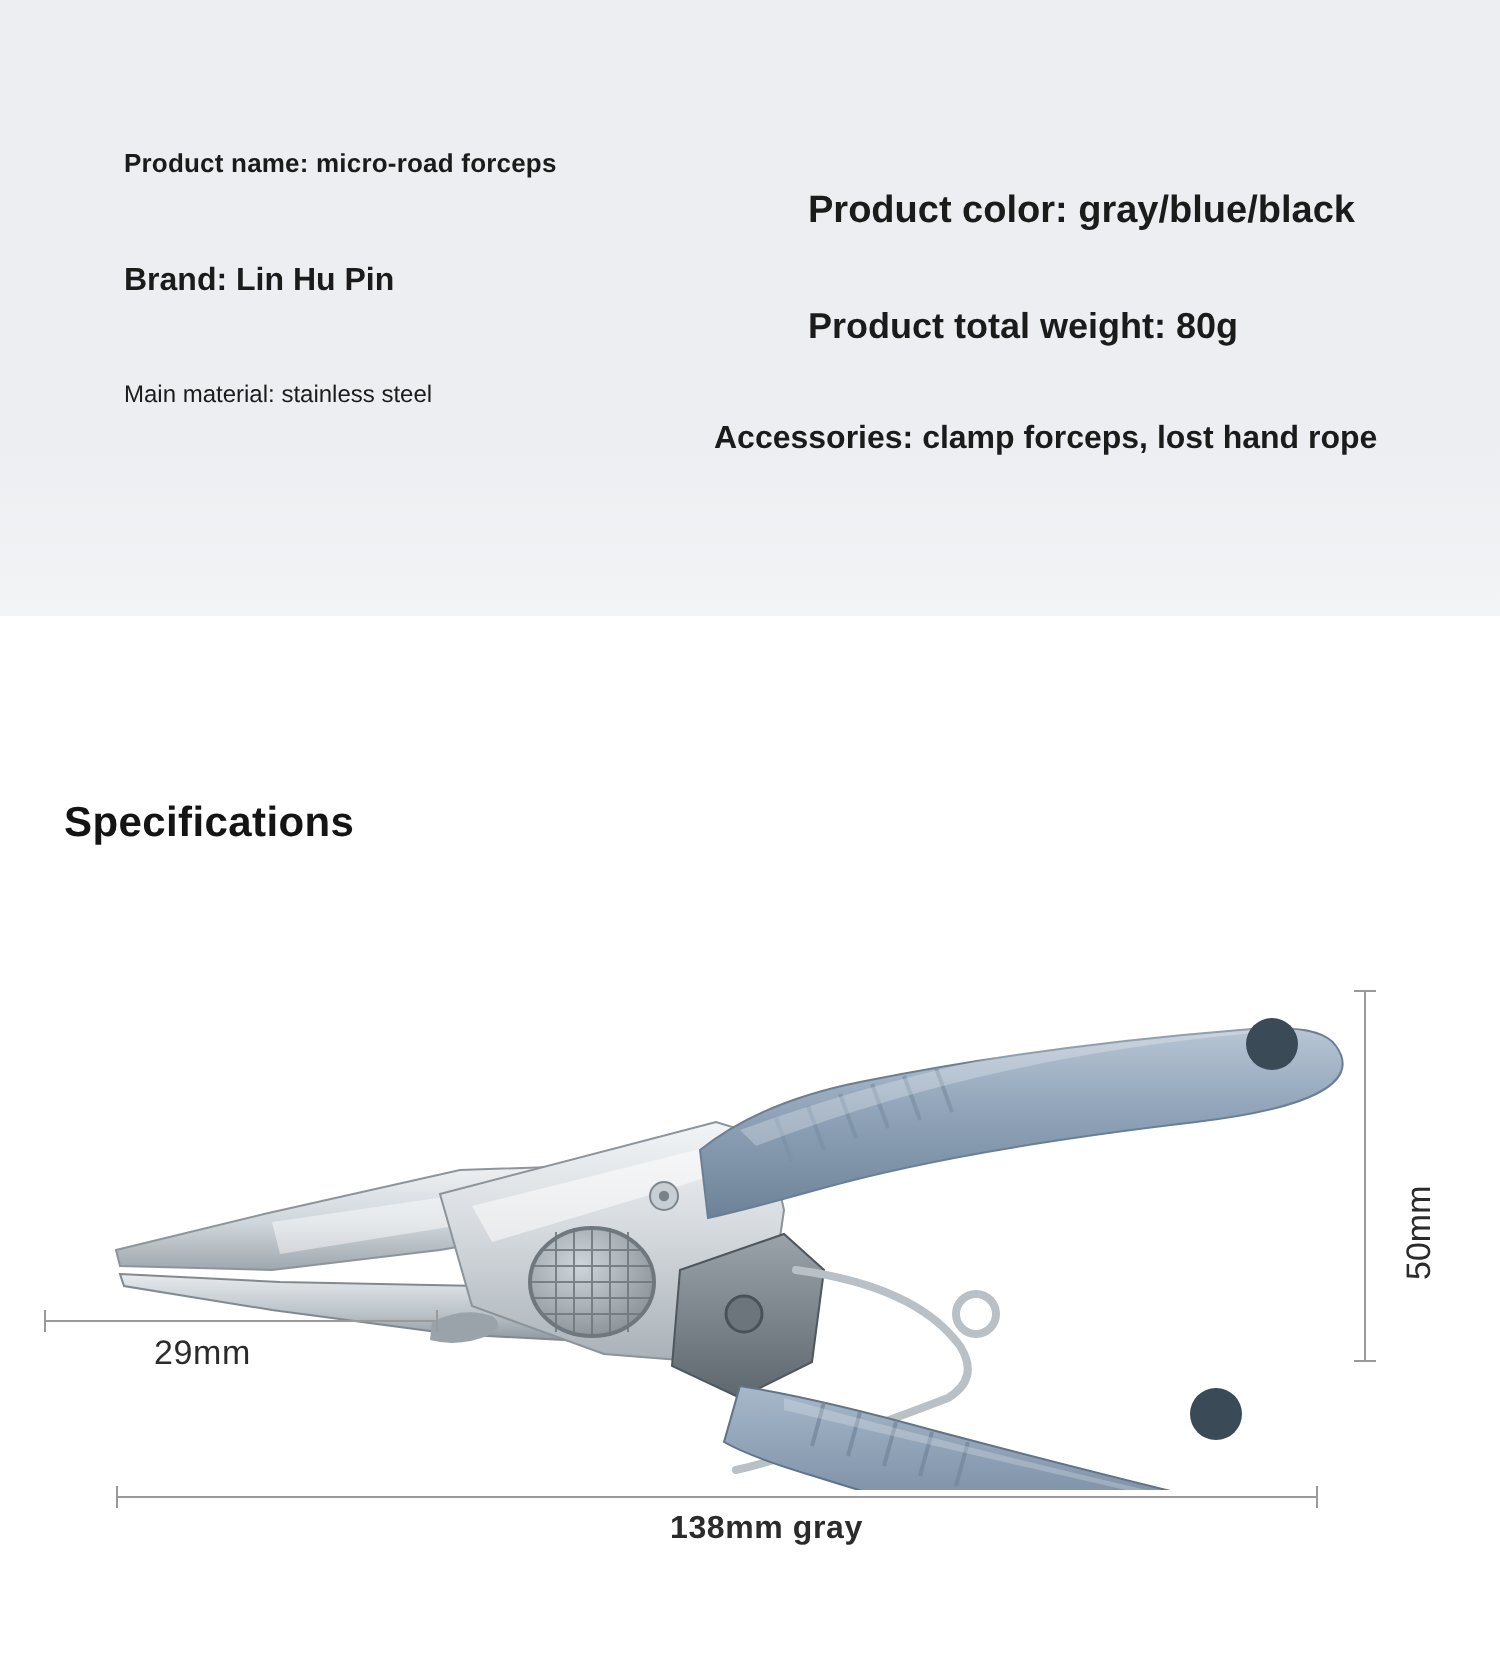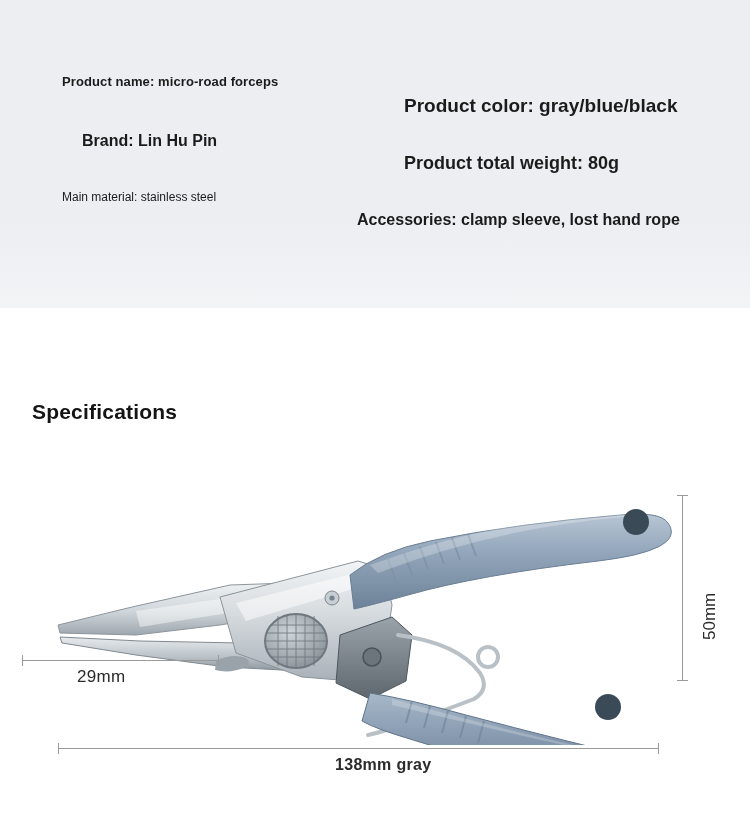--- a/index.html
+++ b/index.html
@@ -43,21 +43,21 @@
   }
   .spec-right {
     position: absolute;
     top: 0;
     color: #1b1b1b;
     white-space: nowrap;
     margin-top: 21px;
   }
   .r0 .spec-left { font-size: 13px; font-weight: 700; letter-spacing: .1px; }
   .r0 .spec-right { left: 404px; font-size: 19px; font-weight: 700; }
-  .r1 .spec-left { font-size: 16px; font-weight: 700; margin-left: 20px; }
+  .r1 .spec-left { font-size: 16px; font-weight: 700; }
   .r1 .spec-right { left: 404px; font-size: 18px; font-weight: 700; }
   .r2 .spec-left { font-size: 12px; font-weight: 400; }
   .r2 .spec-right { left: 357px; font-size: 16px; font-weight: 700; }
 
   
   .spec-heading {
     position: absolute;
     left: 32px;
     top: 400px;
     font-size: 21px;
@@ -126,21 +126,21 @@
       <div class="spec-right">Product color: gray/blue/black</div>
     </div>
 
     <div class="spec-row r1">
       <div class="spec-left">Brand: Lin Hu Pin</div>
       <div class="spec-right">Product total weight: 80g</div>
     </div>
 
     <div class="spec-row r2">
       <div class="spec-left">Main material: stainless steel</div>
-      <div class="spec-right">Accessories: clamp sleeve, lost hand rope</div>
+      <div class="spec-right">Accessories: clamp forceps, lost hand rope</div>
     </div>
 
   </div>
 </div>
 
 <div class="spec-heading">Specifications</div>
 
 <div class="figure">
 
   <svg class="pliers-svg" width="660" height="260" viewBox="0 0 660 260">

